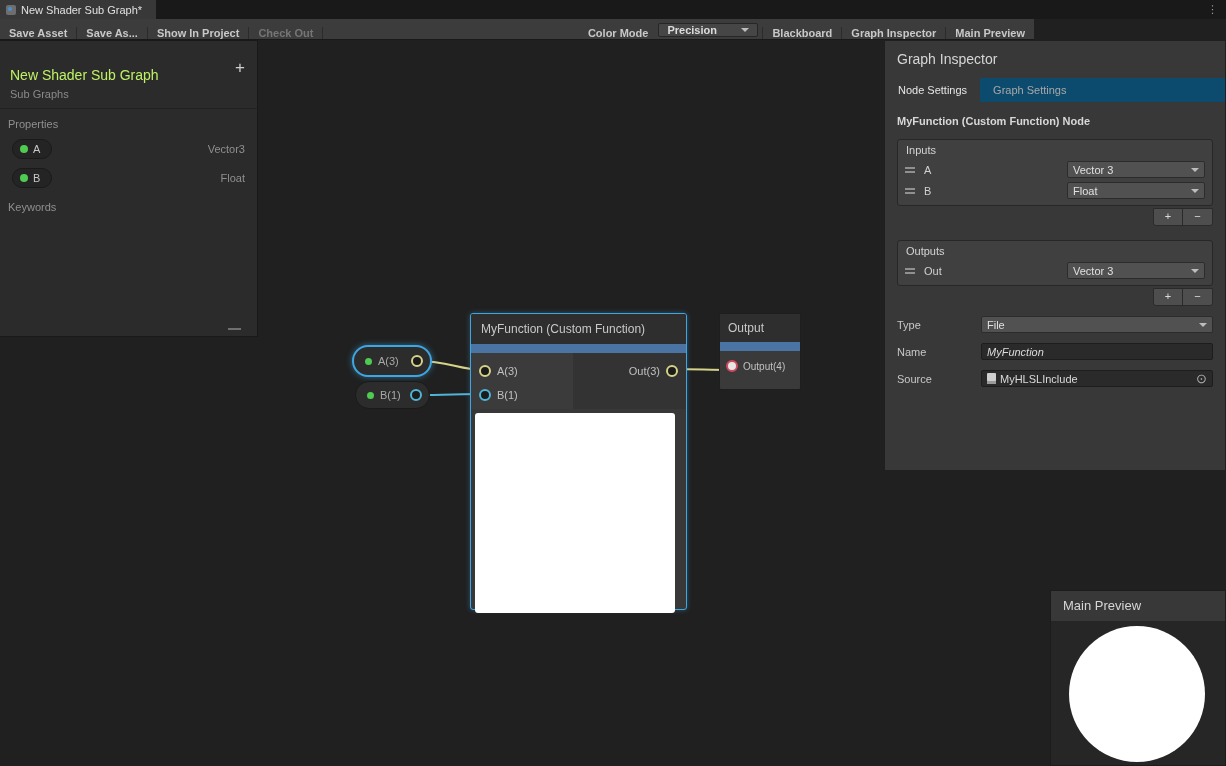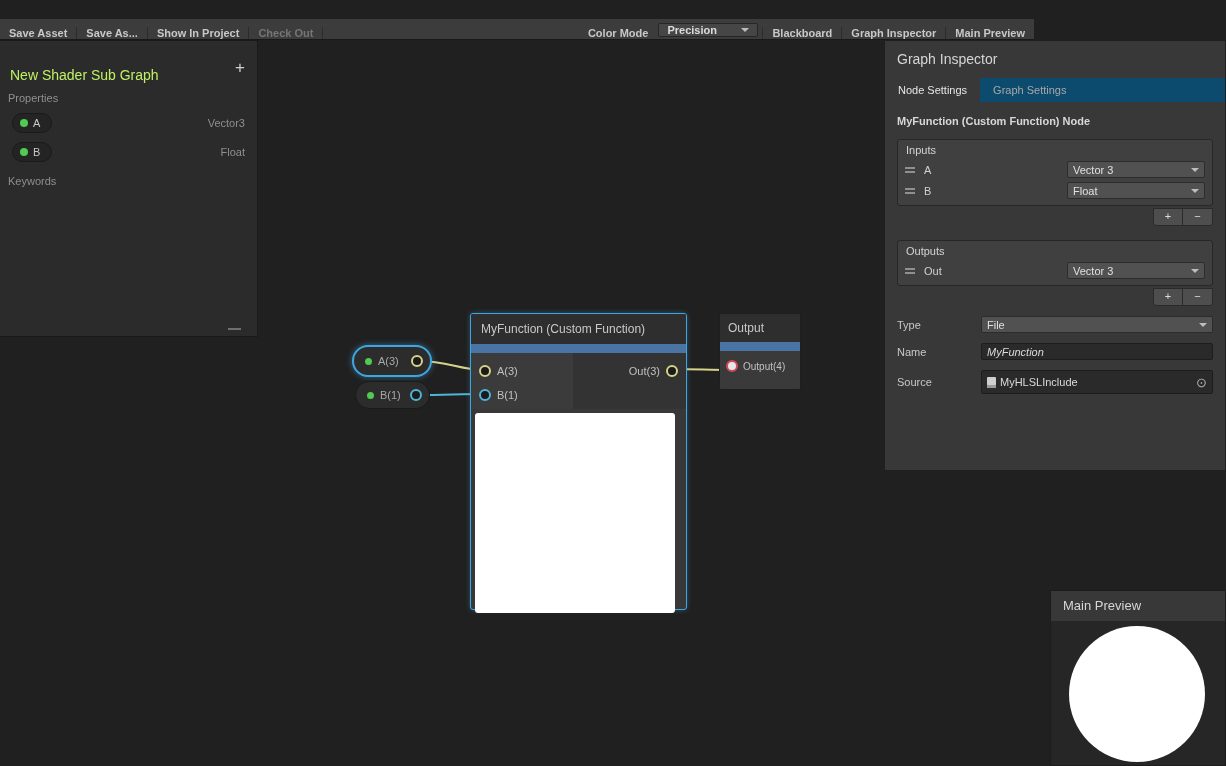--- a/index.html
+++ b/index.html
@@ -80,35 +80,42 @@
   .pm-row { display:flex; justify-content:flex-end; padding:0 12px; margin-top:2px; }
   .pm { display:flex; background:#4e4e4e; border:1px solid #2a2a2a; border-radius:0 0 3px 3px; }
   .pm span { width:29px; text-align:center; line-height:15px; height:16px; color:#dddddd; }
   .pm span:first-child { border-right:1px solid #2a2a2a; }
   .gap { height:14px; }
   .field-row { display:flex; align-items:center; margin:10px 12px 0 12px; }
   .field-label { width:84px; color:#c8c8c8; }
   .dd.wide, .tfield, .ofield { flex:1; margin-left:0; }
   .dd.wide { width:auto; }
   .tfield { height:17px; background:#2a2a2a; border:1px solid #1d1d1d; border-radius:2px; display:flex; align-items:center; padding:0 5px; color:#dadada;font-style:italic; }
-  .ofield { height:24px; background:#2a2a2a; border:1px solid #1d1d1d; border-radius:2px; display:flex; align-items:center; gap:4px; padding:0 5px; color:#dadada; }
+  .ofield { height:17px; background:#2a2a2a; border:1px solid #1d1d1d; border-radius:2px; display:flex; align-items:center; gap:4px; padding:0 5px; color:#dadada; }
   .script-icon { width:9px; height:11px; background:#cfcfcf; border-radius:1px; box-shadow:inset 0 -3px 0 #9a9a9a; flex:none; }
   .picker { margin-left:auto; color:#b0b0b0; font-size:13px; line-height:13px; }
 
   
   .mainpreview { position:absolute; left:1050px; top:590px; width:176px; height:176px; background:#262626; border:1px solid #1c1c1c; }
   .mp-title { height:30px; line-height:30px; background:#383838; padding-left:12px; font-size:13px; color:#d6d6d6; }
   .mp-body { position:relative; height:144px; }
   .sphere { position:absolute; left:18px; top:5px; width:136px; height:136px; border-radius:50%; background:#ffffff; }
 </style>
 </head>
 <body>
 
 <div class="screen">
 
+  <div class="tabbar">
+    <div class="doc-tab">
+      <span class="tab-icon"></span>
+      <span class="tab-label">New Shader Sub Graph*</span>
+    </div>
+    <div class="overflow">⋮</div>
+  </div>
 
   <div class="toolbar">
     <div class="tb-btn left-first">Save Asset</div>
     <div class="tb-btn">Save As...</div>
     <div class="tb-btn">Show In Project</div>
     <div class="tb-btn disabled">Check Out</div>
     <div class="tb-spacer"></div>
     <span class="tb-label">Color Mode</span>
     <div class="tb-dropdown">
       <span>Precision</span>
@@ -164,20 +171,21 @@
     <div class="out-title">Output</div>
     <div class="accent"></div>
     <div class="out-row">
       <span class="ring v4"></span>
       <span>Output(4)</span>
     </div>
   </div>
 
   <div class="blackboard">
     <div class="bb-title">New Shader Sub Graph</div>
+    <div class="bb-sub">Sub Graphs</div>
     <div class="bb-add">+</div>
     <div class="bb-section-label">Properties</div>
     <div class="bb-row">
       <span class="bb-pill">
         <span class="prop-dot"></span>
         <span>A</span>
       </span>
       <span class="bb-type">Vector3</span>
     </div>
     <div class="bb-row">

